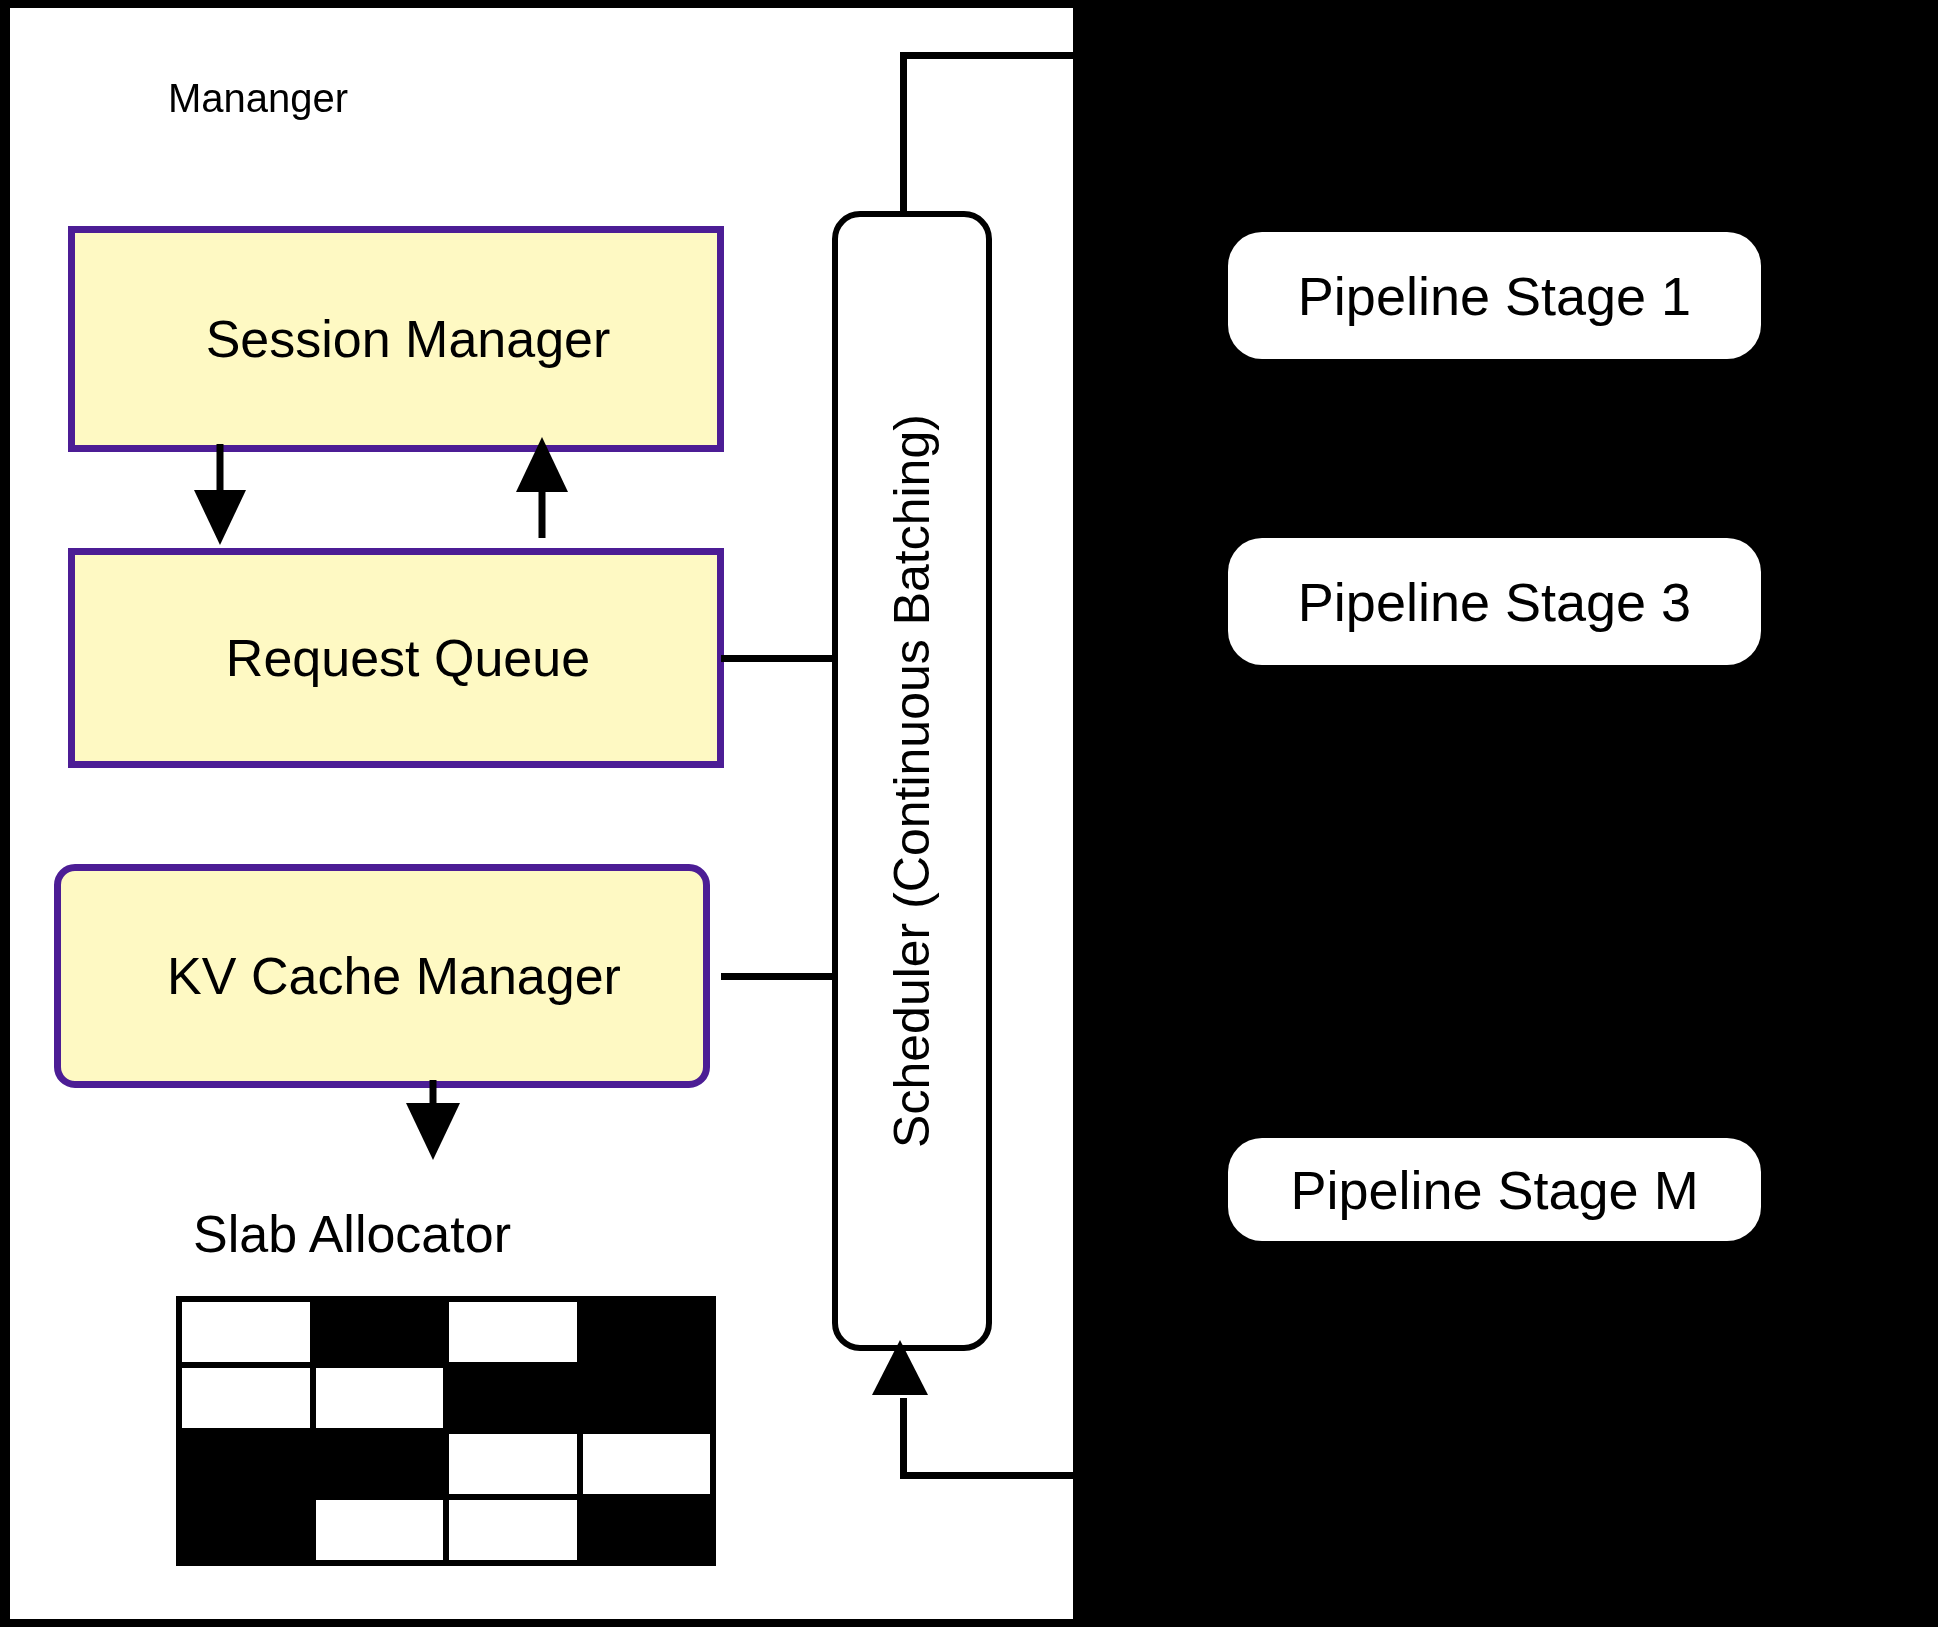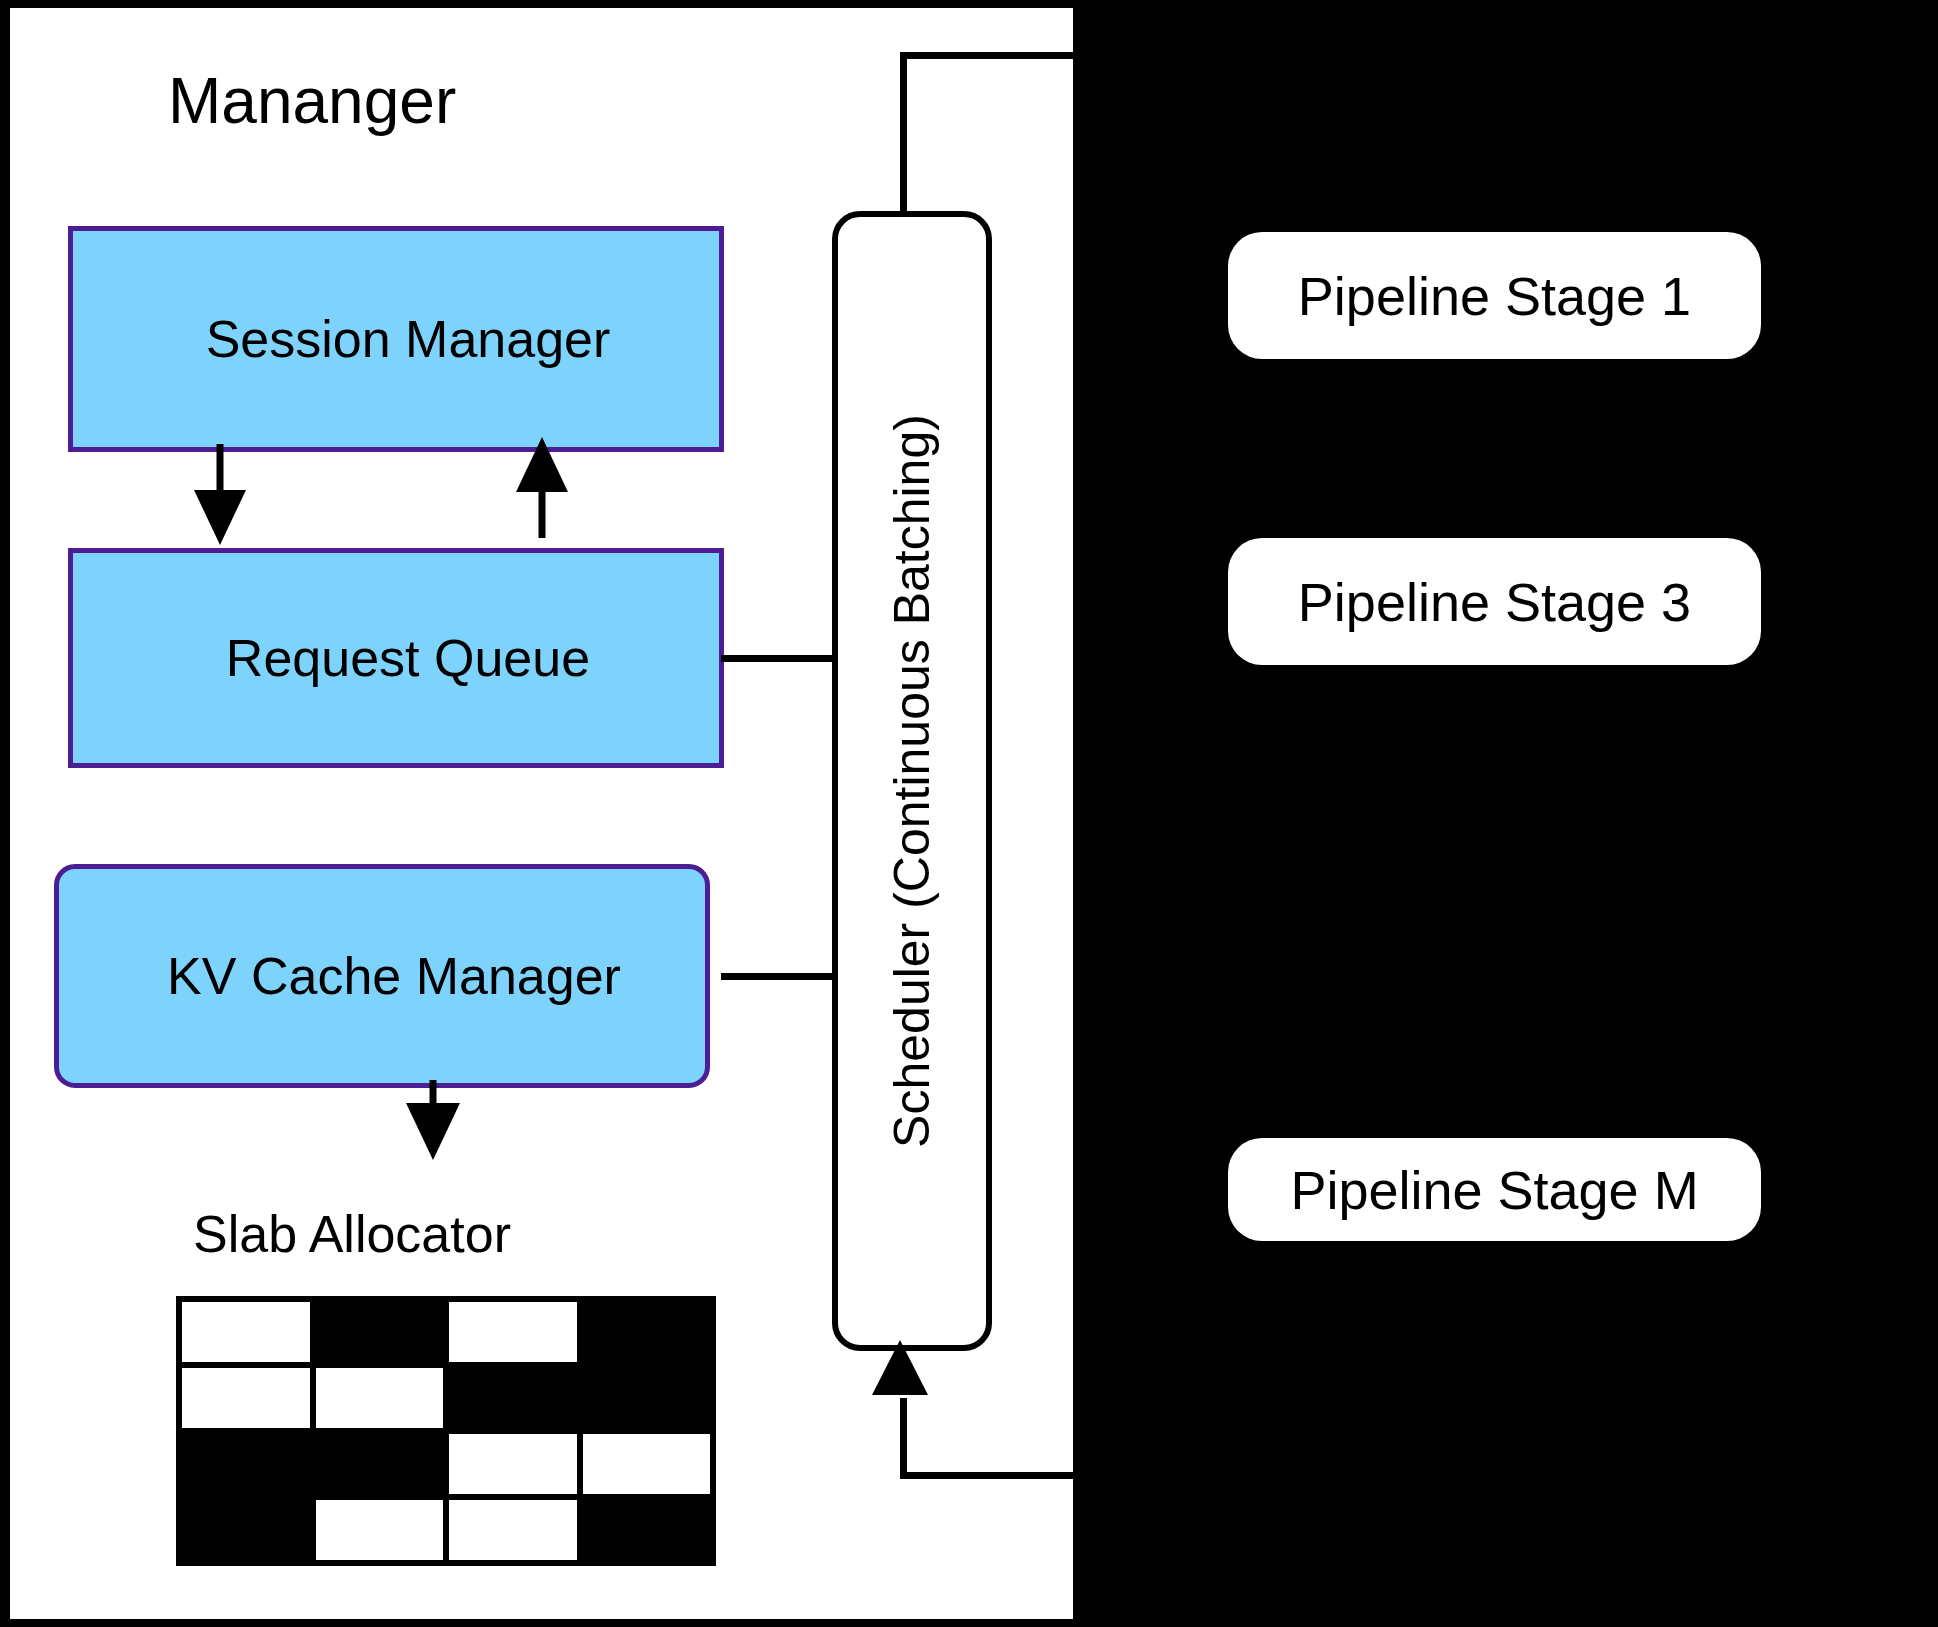--- a/index.html
+++ b/index.html
@@ -21,30 +21,30 @@
     position: absolute;
     left: 10px;
     top: 8px;
     width: 1063px;
     height: 1611px;
     background: #ffffff;
   }
   .manager-title {
     position: absolute;
     left: 158px;
-    top: 58px;
-    font-size: 64px;
+    top: 68px;
+    font-size: 40px;
     color: #000000;
     line-height: 1.1;
     white-space: nowrap;
   }
   .node-box {
     position: absolute;
-    background: #7dd3fc;
-    border: 5px solid #4c1d95;
+    background: #fef9c3;
+    border: 7px solid #4c1d95;
     box-sizing: border-box;
     display: flex;
     align-items: center;
     justify-content: center;
     padding-left: 24px;
   }
   .node-box .node-label {
     font-size: 52px;
     color: #000000;
     white-space: nowrap;

